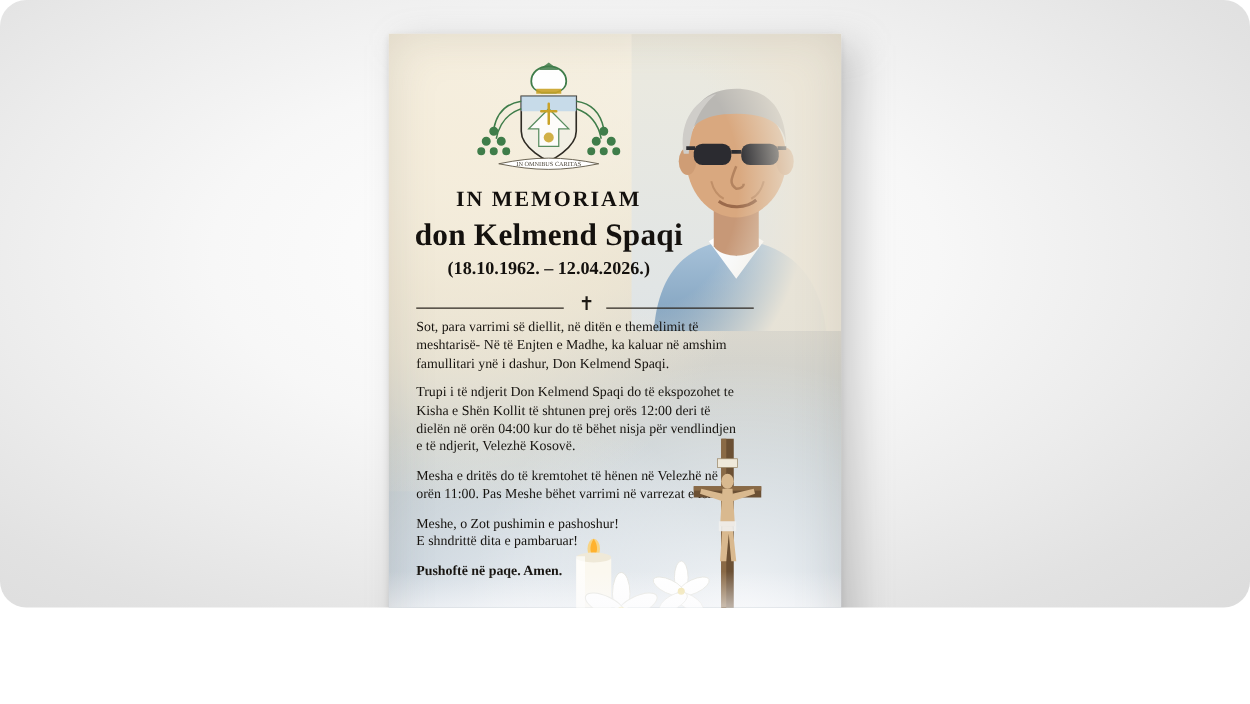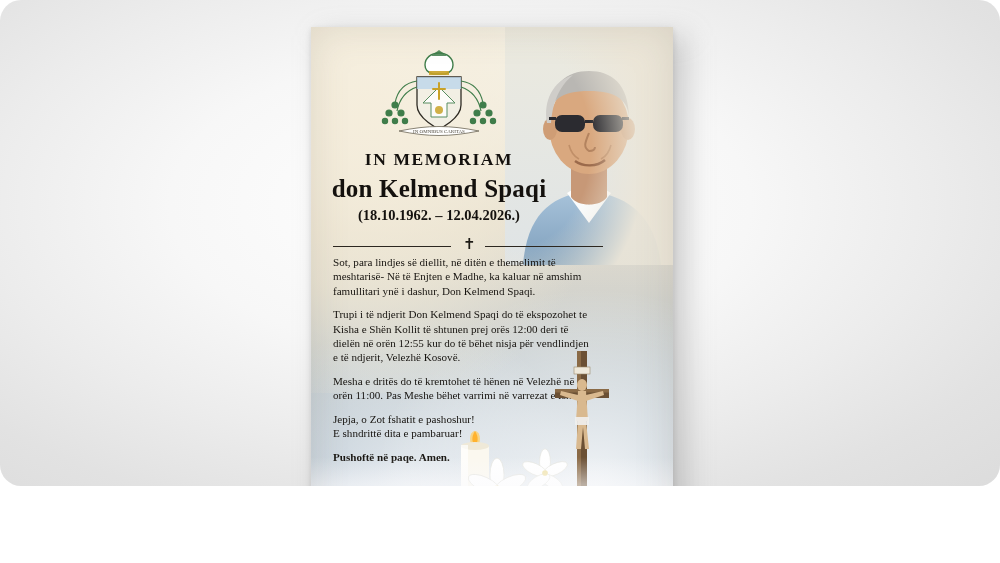--- a/index.html
+++ b/index.html
@@ -306,24 +306,24 @@
       <div class="dates">(18.10.1962. – 12.04.2026.)</div>
     </div>
 
     <div class="rule">
       <div class="line l1"></div>
       <div class="cross">✝</div>
       <div class="line l2"></div>
     </div>
 
     <div class="body-text">
-      <p class="tight">Sot, para lindjes së diellit, në ditën e themelimit të meshtarisë- Në të Enjten e Madhe, ka kaluar në amshim famullitari ynë i dashur, Don Kelmend Spaqi.</p>
-      <p class="tight">Trupi i të ndjerit Don Kelmend Spaqi do të ekspozohet te Kisha e Shën Kollit të shtunen prej orës 12:00 deri të dielën në orën 12:55 kur do të bëhet nisja për vendlindjen e të ndjerit, Velezhë Kosovë.</p>
+      <p class="tight">Sot, para varrimi së diellit, në ditën e themelimit të meshtarisë- Në të Enjten e Madhe, ka kaluar në amshim famullitari ynë i dashur, Don Kelmend Spaqi.</p>
+      <p class="tight">Trupi i të ndjerit Don Kelmend Spaqi do të ekspozohet te Kisha e Shën Kollit të shtunen prej orës 12:00 deri të dielën në orën 04:00 kur do të bëhet nisja për vendlindjen e të ndjerit, Velezhë Kosovë.</p>
       <p class="tight">Mesha e dritës do të kremtohet të hënen në Velezhë në orën 11:00. Pas Meshe bëhet varrimi në varrezat e fshatit.</p>
-      <p style="margin-bottom:0">Jepja, o Zot fshatit e pashoshur!</p>
+      <p style="margin-bottom:0">Meshe, o Zot pushimin e pashoshur!</p>
       <p>E shndrittë dita e pambaruar!</p>
       <p class="last">Pushoftë në paqe. Amen.</p>
     </div>
 
     <div class="crucifix">
       <svg width="72" height="160" viewBox="0 0 72 160">
         <rect x="30" y="6" width="10" height="150" fill="#6b5034"></rect>
         <rect x="30" y="6" width="4" height="150" fill="#8a6a46"></rect>
         <rect x="8" y="44" width="54" height="9" fill="#6b5034"></rect>
         <rect x="8" y="44" width="54" height="3.5" fill="#8a6a46"></rect>

